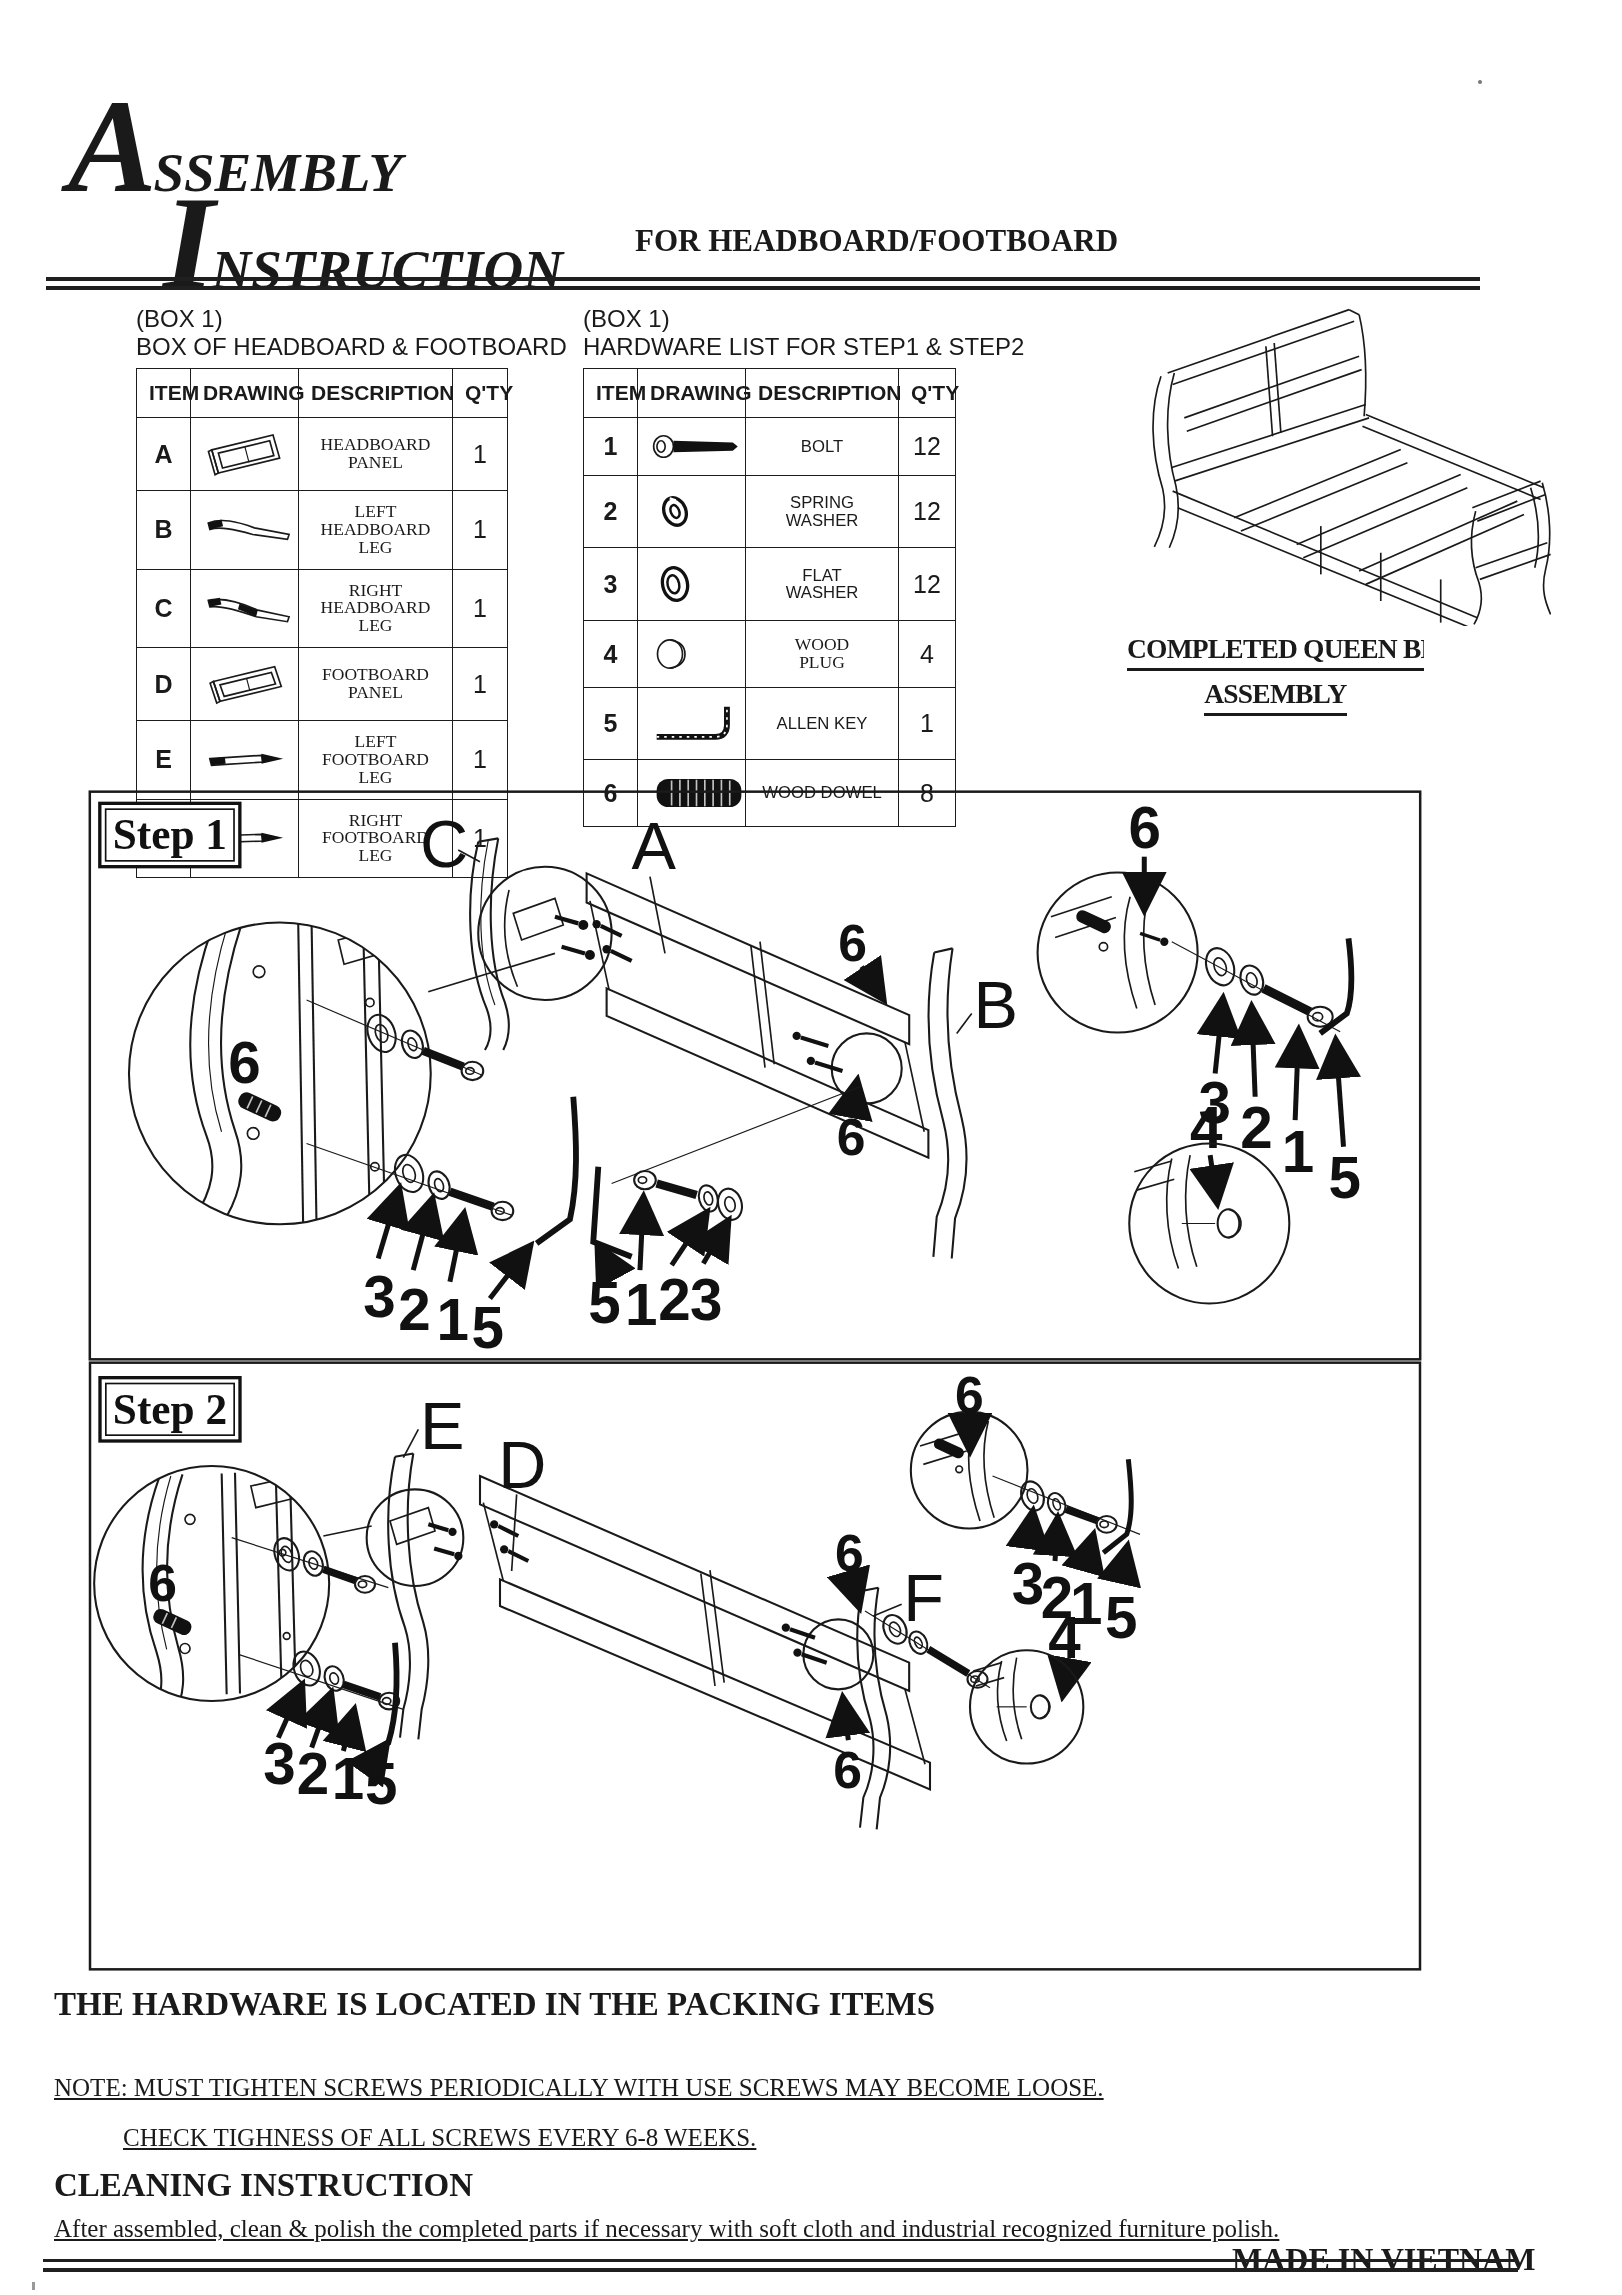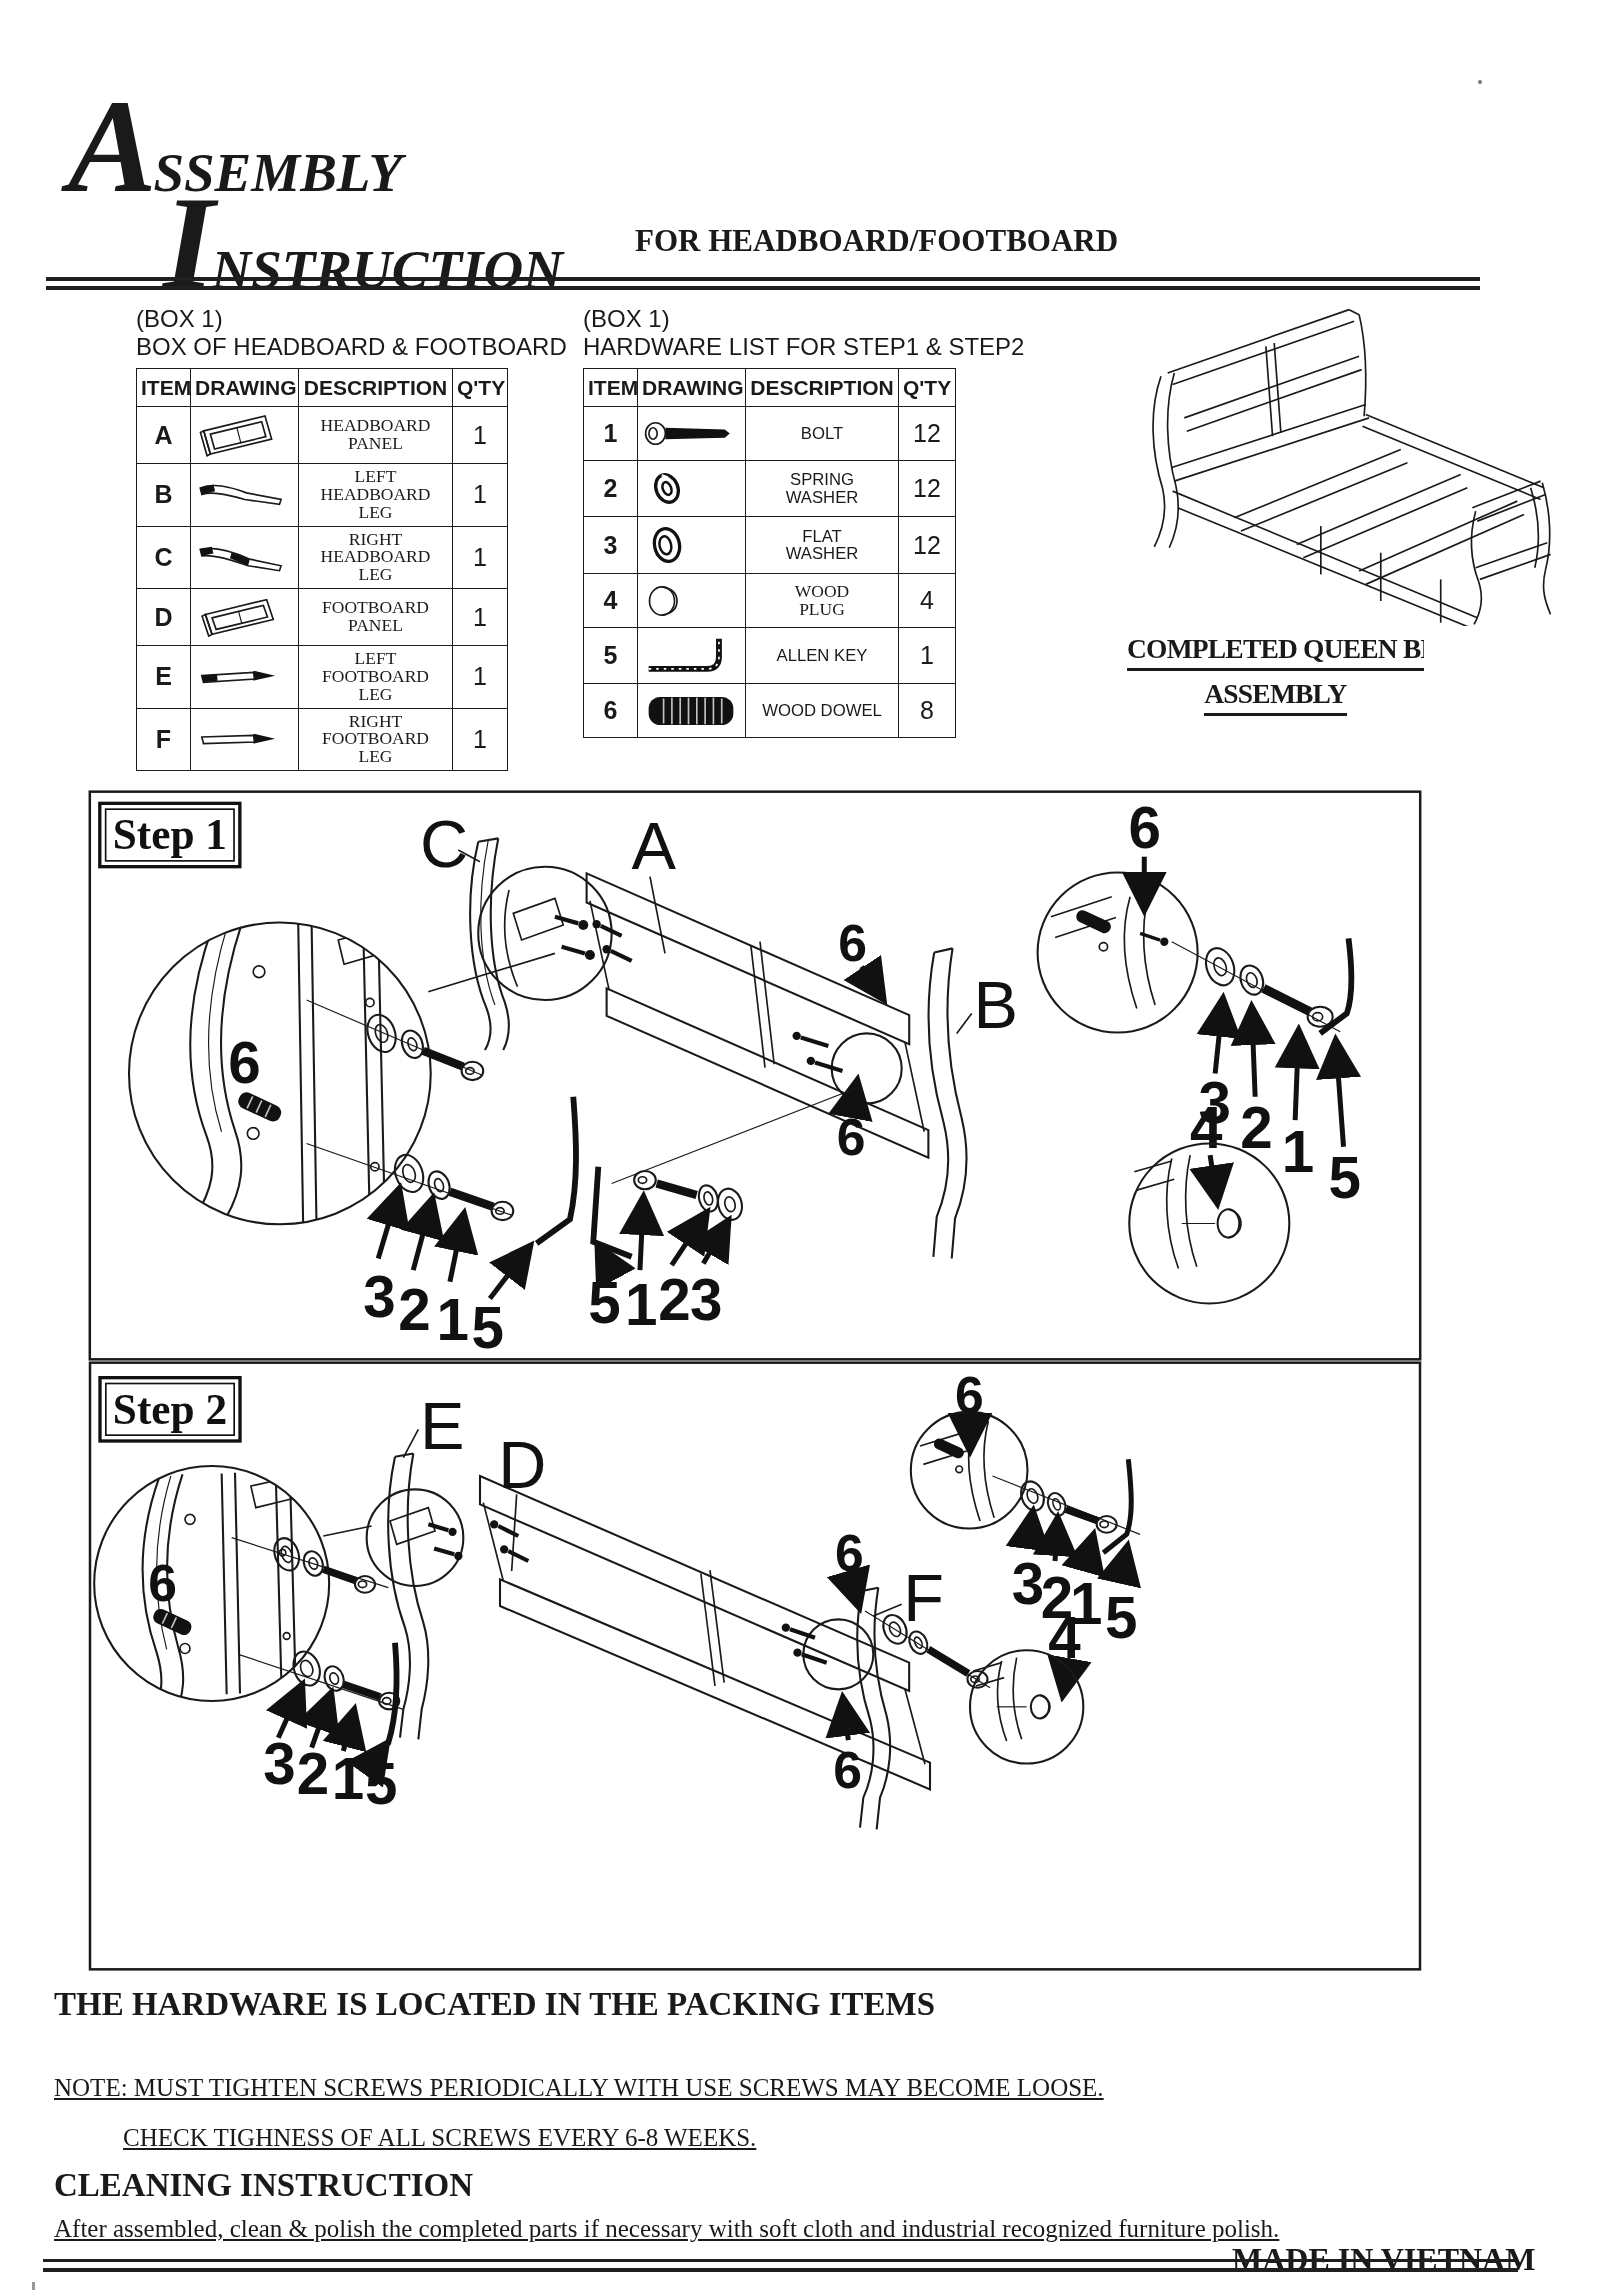--- a/index.html
+++ b/index.html
@@ -9,21 +9,21 @@
   
   .titleline{white-space:nowrap;font-style:italic;font-weight:bold;line-height:1;}
   .bigcap{font-size:133px;letter-spacing:-3.3px;}
   .smallcap{font-size:55px;}
   .subtitle{font-weight:bold;font-size:31px;letter-spacing:0px;white-space:nowrap;}
   .rule{background:#1f1f1f;}
   
   .boxlabel{font-family:"Liberation Sans",sans-serif;font-size:24px;}
   .boxtitle{font-family:"Liberation Sans",sans-serif;font-size:24px;white-space:nowrap;}
   table.parts{border-collapse:collapse;table-layout:fixed;}
-  table.parts td,table.parts th{border:1.7px solid #1c1c1c;text-align:center;vertical-align:middle;padding:4px;}
+  table.parts td,table.parts th{border:1.7px solid #1c1c1c;text-align:center;vertical-align:middle;padding:12px;}
   th.h{font-family:"Liberation Sans",sans-serif;font-size:21px;font-weight:bold;}
   td.item{font-family:"Liberation Sans",sans-serif;font-size:25px;font-weight:600;}
   td.desc{font-size:17.5px;line-height:1.02;white-space:pre-line;font-family:"Liberation Serif",serif;}
   td.desc.sansdesc{font-family:"Liberation Sans",sans-serif;font-size:16.7px;text-align:center;}
   td.qty{font-family:"Liberation Sans",sans-serif;font-size:25px;}
   
   .capclip{overflow:hidden;white-space:nowrap;}
   .capline{display:inline-block;font-weight:bold;font-size:27.5px;letter-spacing:-0.8px;
            border-bottom:3.3px solid #1a1a1a;padding-bottom:2.5px;white-space:nowrap;}
   

